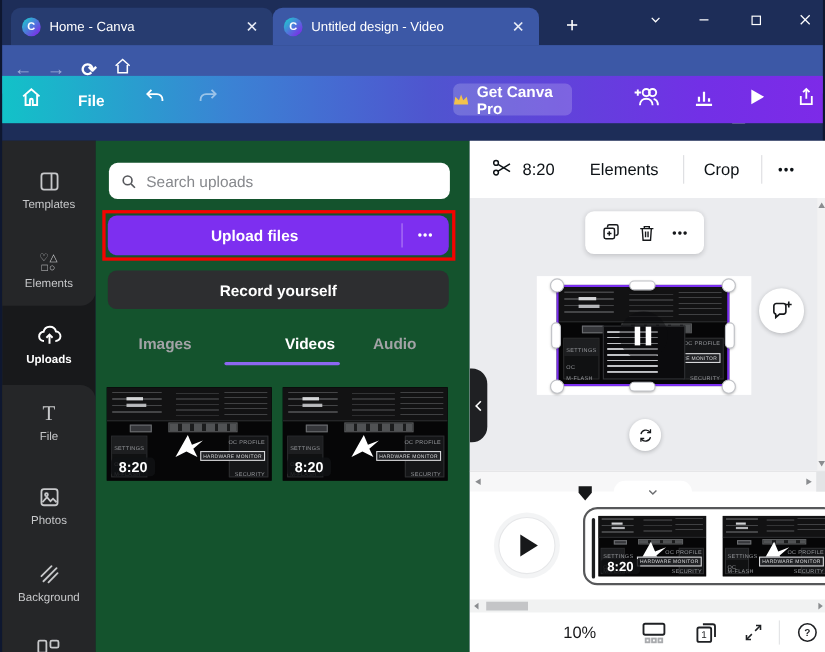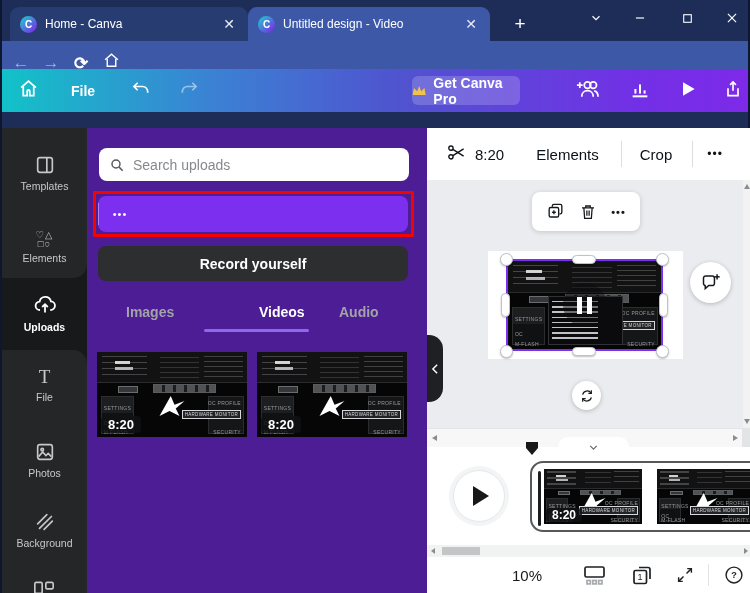--- a/index.html
+++ b/index.html
@@ -47,21 +47,21 @@
   
   .rail { position:absolute; left:0; top:128px; width:85px; height:465px; background:#18191b; }
   .railblock { position:absolute; left:0; width:85px; background:#252628; }
   .railitem { position:absolute; left:0; width:85px; height:58px; display:flex; flex-direction:column;
     align-items:center; justify-content:center; gap:4px; color:#c7c8ca; }
   .railitem .rlbl { font-size:10.5px; }
   .railitem.active { color:#fff;font-weight:bold; }
   .elemgrid { width:22px; font-size:9.5px; line-height:9px; letter-spacing:1px; text-align:center; }
 
   
-  .panel { position:absolute; left:85px; top:128px; width:340px; height:465px; background:#4c1d95; }
+  .panel { position:absolute; left:85px; top:128px; width:340px; height:465px; background:#14532d; }
   .searchbox { position:absolute; left:12px; top:20px; width:310px; height:33px; background:#fff;
     border-radius:8px; display:flex; align-items:center; padding:0 10px; gap:8px; }
   .searchbox input { border:none; outline:none; flex:1; font-size:14px;
     font-family:"Liberation Sans",sans-serif; color:#333; }
   .searchbox input::placeholder { color:#86888c; }
   .upbtn { position:absolute; left:11px; top:68px; width:310px; height:36px; background:#7d2ff0;
     border-radius:8px; color:#fff; display:flex; align-items:center; }
   .upbtn .main { flex:1; text-align:center; font-size:14px; font-weight:bold; }
   .upbtn .sep { width:1px; height:22px; background:rgba(255,255,255,.4); }
   .upbtn .more { width:42px; text-align:center; font-size:11px; letter-spacing:1px; }
@@ -351,20 +351,21 @@
   <div class="panel">
     <div class="searchbox">
       <svg width="16" height="16" viewBox="0 0 24 24" fill="none" stroke="#55575b" stroke-width="2.2">
           <circle cx="10.5" cy="10.5" r="6"></circle>
           <line x1="15.2" y1="15.2" x2="20.5" y2="20.5"></line>
         </svg>
       <input type="text" class="search-input" placeholder="Search uploads" style="">
     </div>
 
     <div class="upbtn">
+      <span class="main">Upload files</span>
       <span class="sep"></span>
       <span class="more">•••</span>
     </div>
     <div class="redbox"></div>
 
     <div class="recbtn">
       <span>Record yourself</span>
     </div>
 
     <span class="ptab" style="left:39px;">Images</span>

